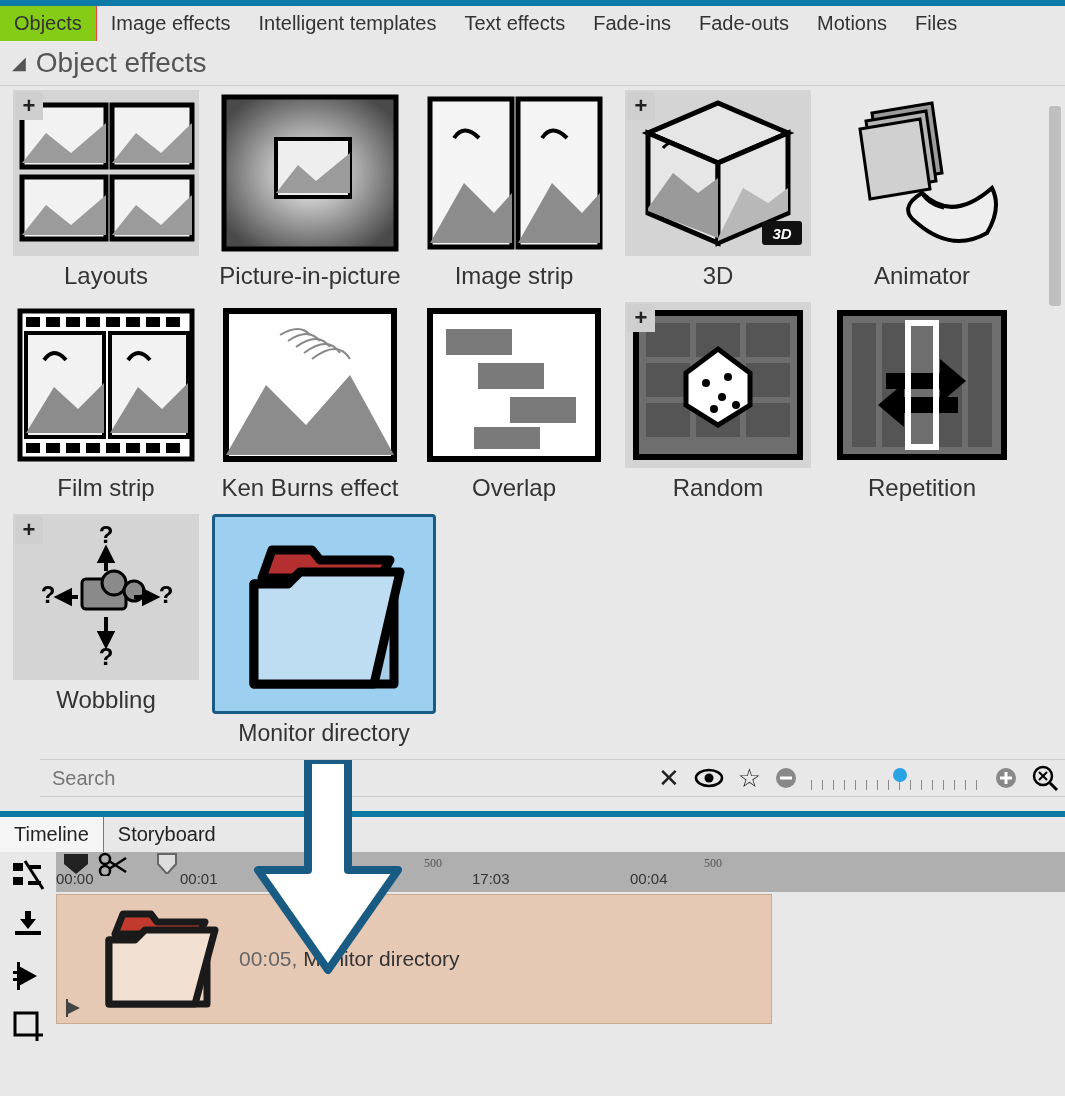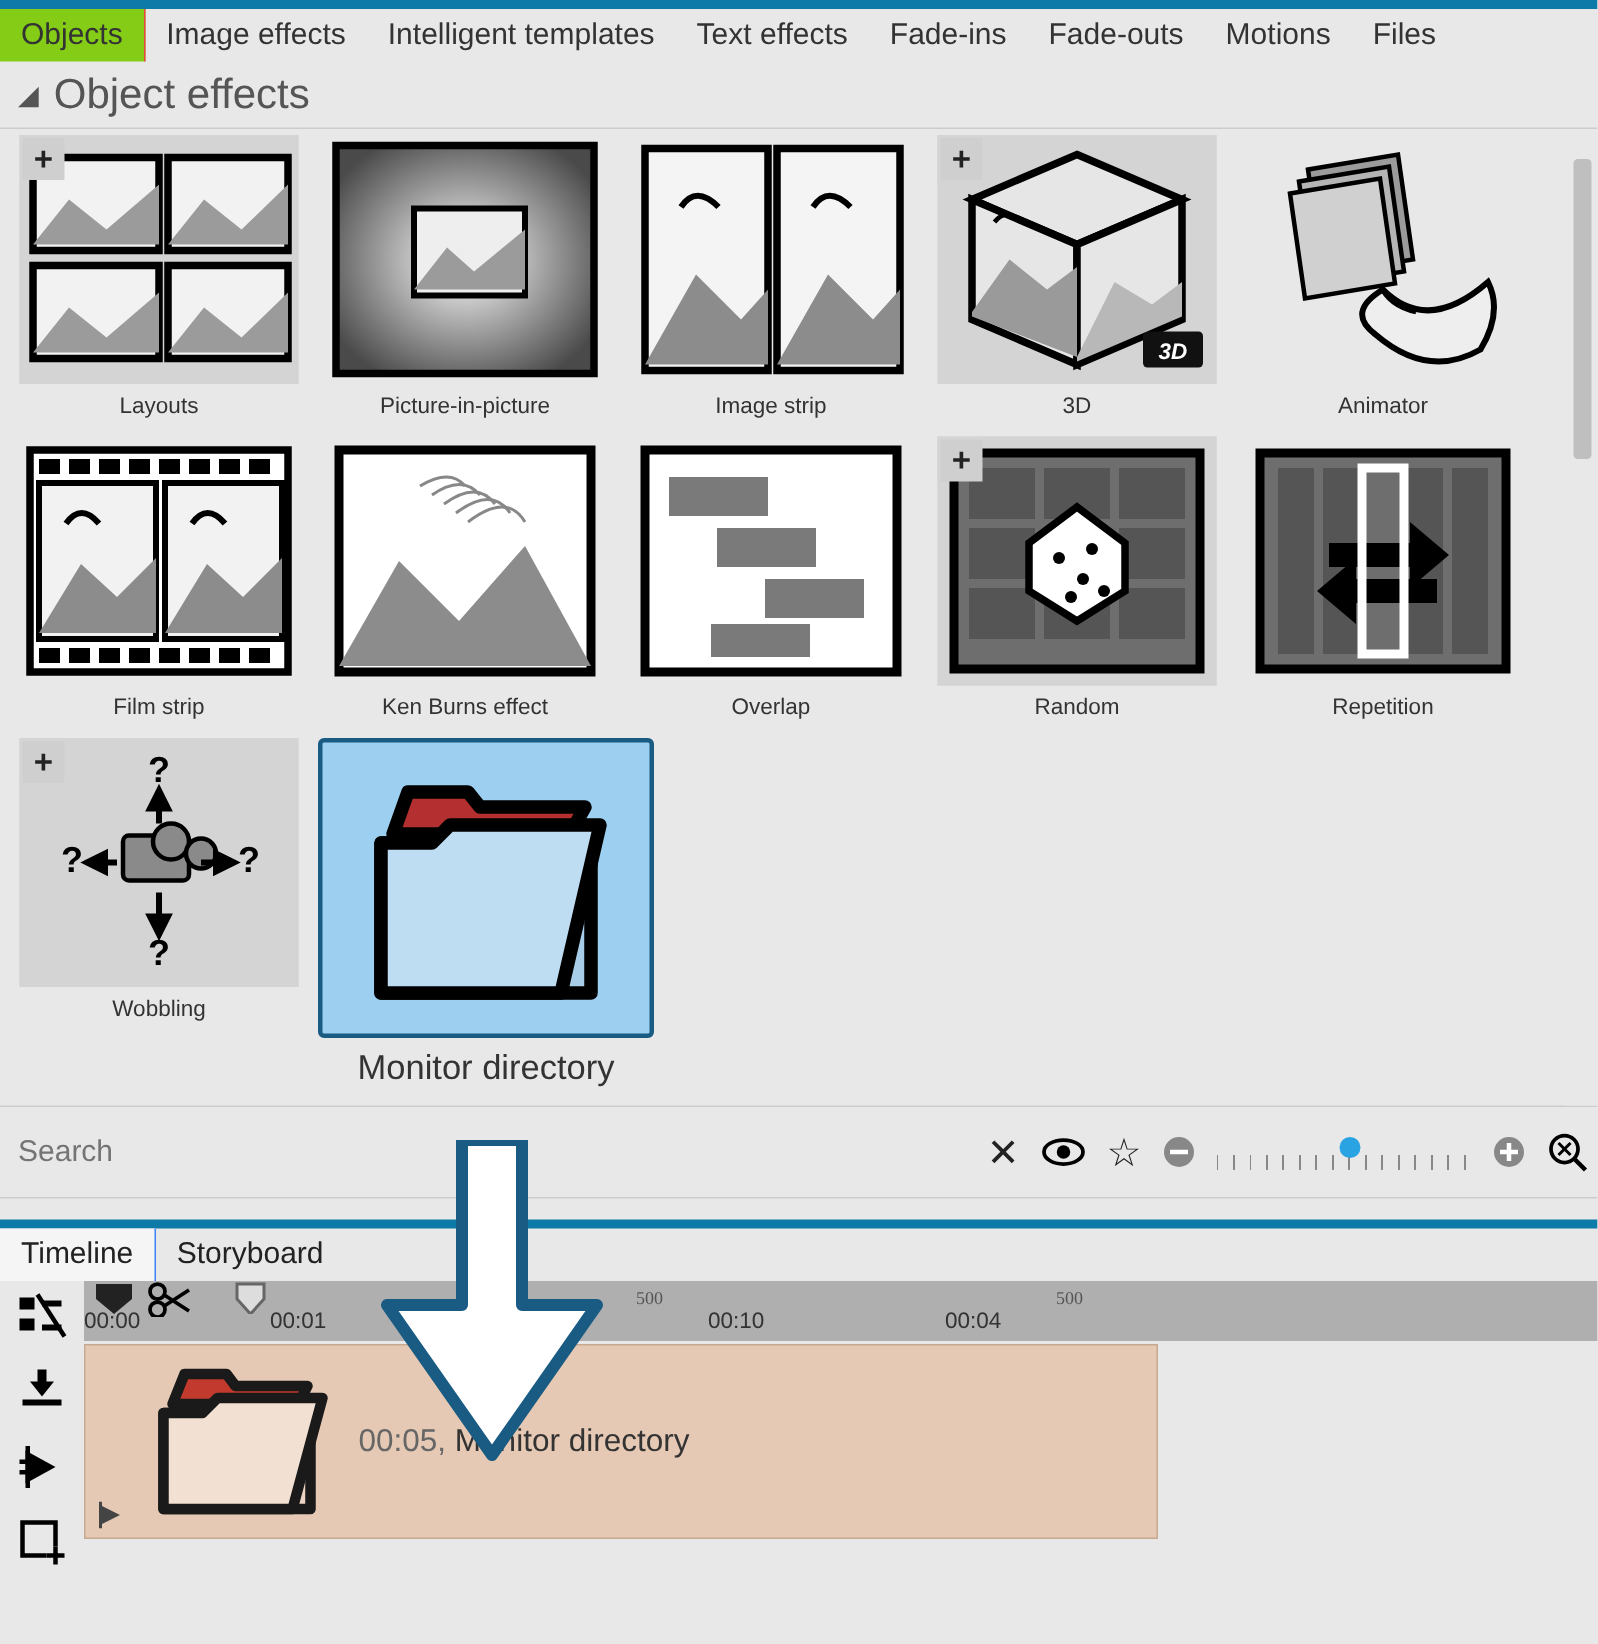--- a/index.html
+++ b/index.html
@@ -79,21 +79,21 @@
   position: absolute;
   top: 0; left: 0;
   width: 28px; height: 28px;
   background: #cfcfcf;
   display: flex; align-items: center; justify-content: center;
   font-size: 22px; font-weight: bold;
   color: #222;
 }
 .label {
   margin-top: 6px;
-  font-size: 15px;
+  font-size: 24px;
   color: #333;
 }
 .scroll-gutter {
   width: 22px;
   background: #e8e8e8;
   position: relative;
 }
 .scroll-thumb {
   position: absolute;
   top: 20px; right: 4px;
@@ -101,21 +101,22 @@
   background: #bfbfbf;
   border-radius: 3px;
 }
 .searchbar {
   display: flex;
   align-items: center;
   padding: 4px 6px;
   border-top: 1px solid #ccc;
   border-bottom: 1px solid #ccc;
   gap: 14px;
-  height: 62px;
+  height: 38px;
+  margin-left: 40px;
 }
 .search-input {
   flex: 1;
   border: none;
   background: #e8e8e8;
   font-size: 20px;
   padding: 6px;
   color: #666;
 }
 .icon-btn { cursor: pointer; color: #222; display:flex; align-items:center; justify-content:center; }
@@ -564,21 +565,21 @@
             <line x1="11" y1="17" x2="28" y2="6" stroke="#000" stroke-width="2.5"></line>
           </svg>
         <svg width="26" height="22" style="margin-left:20px;">
             <path d="M4 2 h18 v10 q-9 10 -9 10 q-9 -10 -9 -10 z" fill="#ddd" stroke="#666" stroke-width="2"></path>
           </svg>
       </div>
       <span class="mark" style="left:0px;">00:00</span>
       <span class="mark" style="left:124px;">00:01</span>
       <span class="mark" style="left:300px;">02</span>
       <span class="small" style="left:368px;">500</span>
-      <span class="mark" style="left:416px;">00:10</span>
+      <span class="mark" style="left:416px;">17:03</span>
       <span class="mark" style="left:574px;">00:04</span>
       <span class="small" style="left:648px;">500</span>
     </div>
     <div class="clip-strip">
       <span class="mini-icon">
         <svg width="22" height="18" viewBox="0 0 22 18">
             <polygon points="3,2 17,9 3,16" fill="#444"></polygon>
             <rect x="3" y="0" width="2" height="18" fill="#444"></rect>
           </svg>
       </span>

